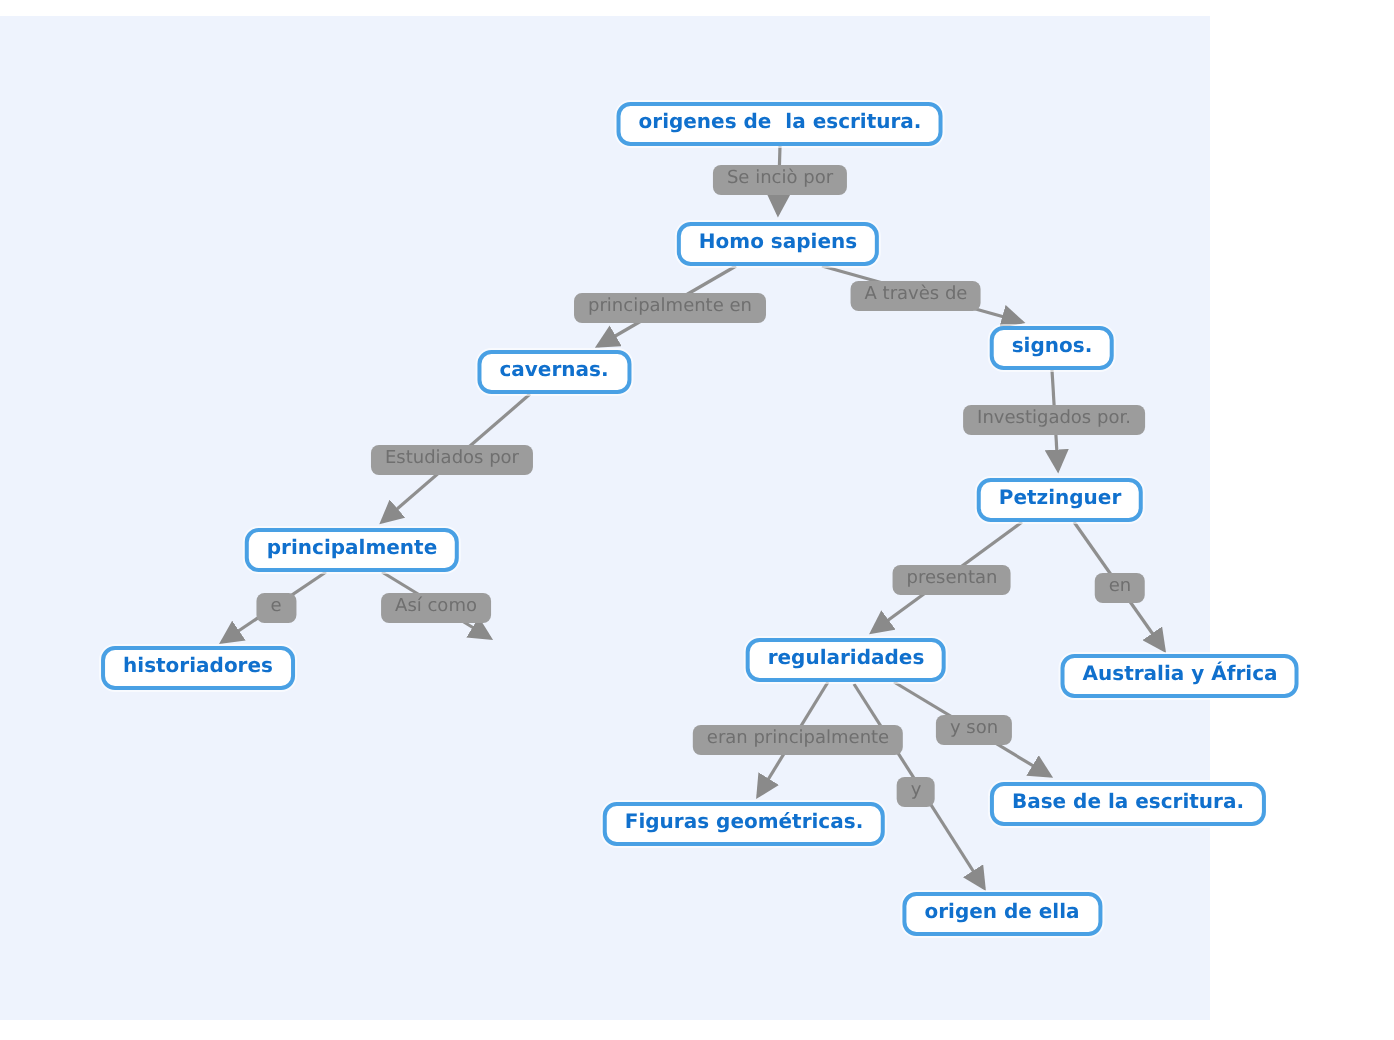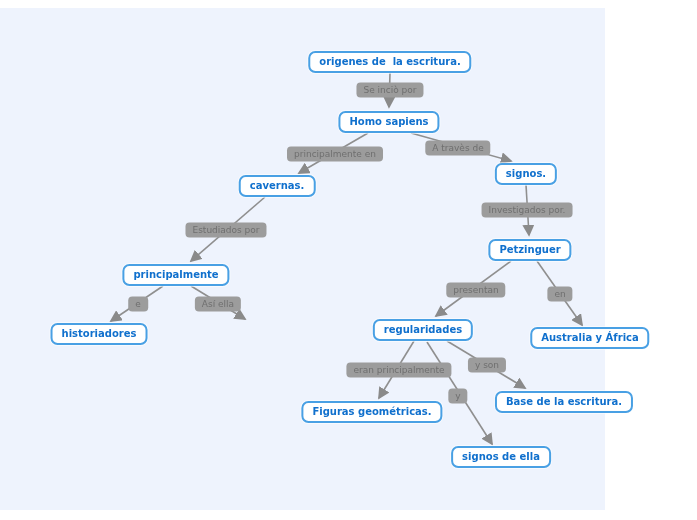--- a/index.html
+++ b/index.html
@@ -81,29 +81,29 @@
   <div class="node" style="left:389px; top:122px;">Homo sapiens</div>
   <div class="node" style="left:277px; top:186px;">cavernas.</div>
   <div class="node" style="left:526px; top:174px;">signos.</div>
   <div class="node" style="left:176px; top:275px;">principalmente</div>
   <div class="node" style="left:530px; top:250px;">Petzinguer</div>
   <div class="node" style="left:99px;  top:334px;">historiadores</div>
   <div class="node" style="left:423px; top:330px;">regularidades</div>
   <div class="node" style="left:590px; top:338px;">Australia y África</div>
   <div class="node" style="left:372px; top:412px;">Figuras geométricas.</div>
   <div class="node" style="left:564px; top:402px;">Base de la escritura.</div>
-  <div class="node" style="left:501px; top:457px;">signos de ella</div>
+  <div class="node" style="left:501px; top:457px;">origen de ella</div>
 
   <div class="connector" style="left:390px; top:90px;">Se inciò por</div>
   <div class="connector" style="left:335px; top:154px;">principalmente en</div>
   <div class="connector" style="left:458px; top:148px;">A travès de</div>
   <div class="connector" style="left:226px; top:230px;">Estudiados por</div>
   <div class="connector" style="left:527px; top:210px;">Investigados por.</div>
   <div class="connector" style="left:138px; top:304px;">e</div>
-  <div class="connector" style="left:218px; top:304px;">Así ella</div>
+  <div class="connector" style="left:218px; top:304px;">Así como</div>
   <div class="connector" style="left:476px; top:290px;">presentan</div>
   <div class="connector" style="left:560px; top:294px;">en</div>
   <div class="connector" style="left:399px; top:370px;">eran principalmente</div>
   <div class="connector" style="left:487px; top:365px;">y son</div>
   <div class="connector" style="left:458px; top:396px;">y</div>
 
   <div id="strip-top" class="edge-strip"></div>
   <div id="strip-bottom" class="edge-strip"></div>
 </div>
 

